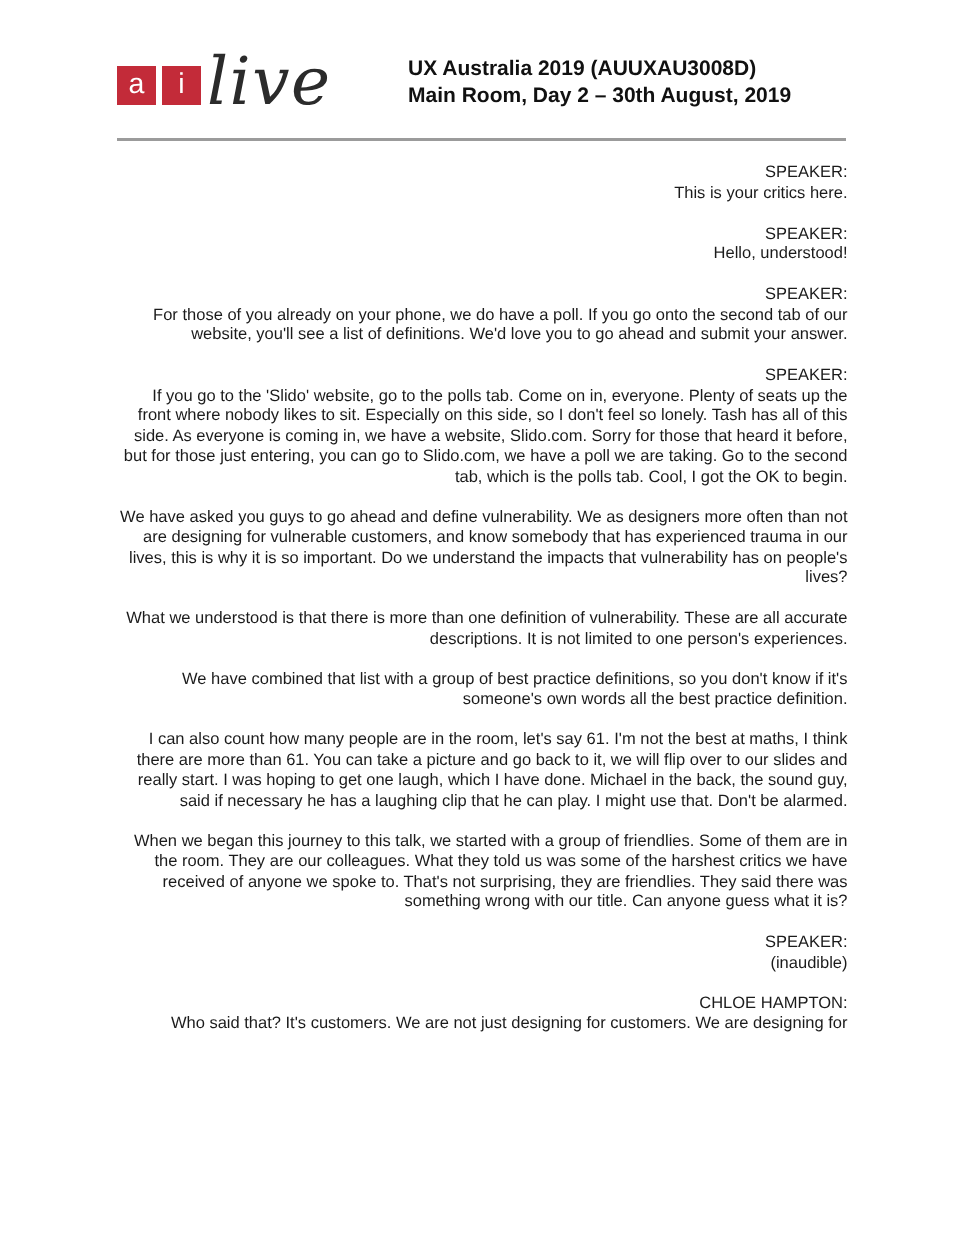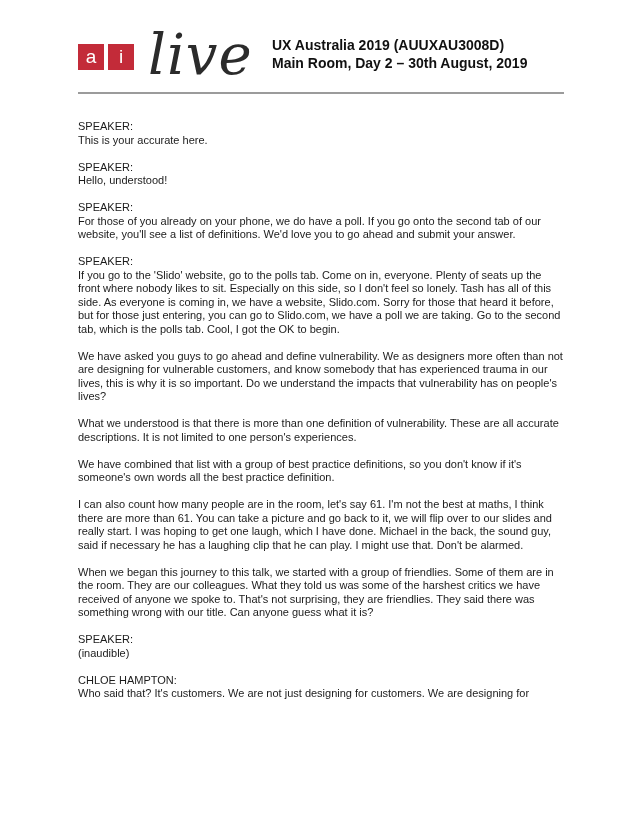--- a/index.html
+++ b/index.html
@@ -30,23 +30,22 @@
     background: var(--brand-red, #C32B39);
     color: #ffffff;
     font-size: 19px;
     line-height: 25px;
     text-align: center;
     font-family: "Liberation Sans", sans-serif;
   }
   .script {
     font-family: "DejaVu Serif", serif;
     font-style: italic;
-    font-size: 56px;
+    font-size: 44px;
     line-height: 40px;
-    margin-left: 10px;
     position: relative;
     top: -1px;
     color: #2b2b2b;
     letter-spacing: 1px;
   }
   .doc-title {
     position: absolute;
     left: 194px;
     top: 1px;
     font-weight: bold;
@@ -58,25 +57,26 @@
   .rule {
     position: absolute;
     top: 92px;
     left: 78px;
     width: 486px;
     height: 2px;
     background: var(--rule-color, #9b9b9b);
   }
   .body {
     position: absolute;
-    top: 120px;
+    top: 109px;
     left: 78px;
     width: 487px;
     font-size: 11px;
     line-height: 13.5px;
+    text-align: right;
   }
   .speaker { margin: 0; }
   .para { margin: 0 0 13.5px 0; }
 </style>
 </head>
 <body>
 
 <div class="page">
 
   <div class="header">
@@ -89,21 +89,21 @@
       <div>UX Australia 2019 (AUUXAU3008D)</div>
       <div>Main Room, Day 2 – 30th August, 2019</div>
     </div>
   </div>
 
   <div class="rule"></div>
 
   <div class="body" id="transcript">
   <section class="section">
     <div class="speaker">SPEAKER:</div>
-  <p class="para">This is your accurate here.</p>
+  <p class="para">This is your critics here.</p>
       </section>
 
   <section class="section">
     <div class="speaker">SPEAKER:</div>
   <p class="para">Hello, understood!</p>
       </section>
 
   <section class="section">
     <div class="speaker">SPEAKER:</div>
   <p class="para">For those of you already on your phone, we do have a poll. If you go onto the second tab of our website, you'll see a list of definitions. We'd love you to go ahead and submit your answer.</p>

